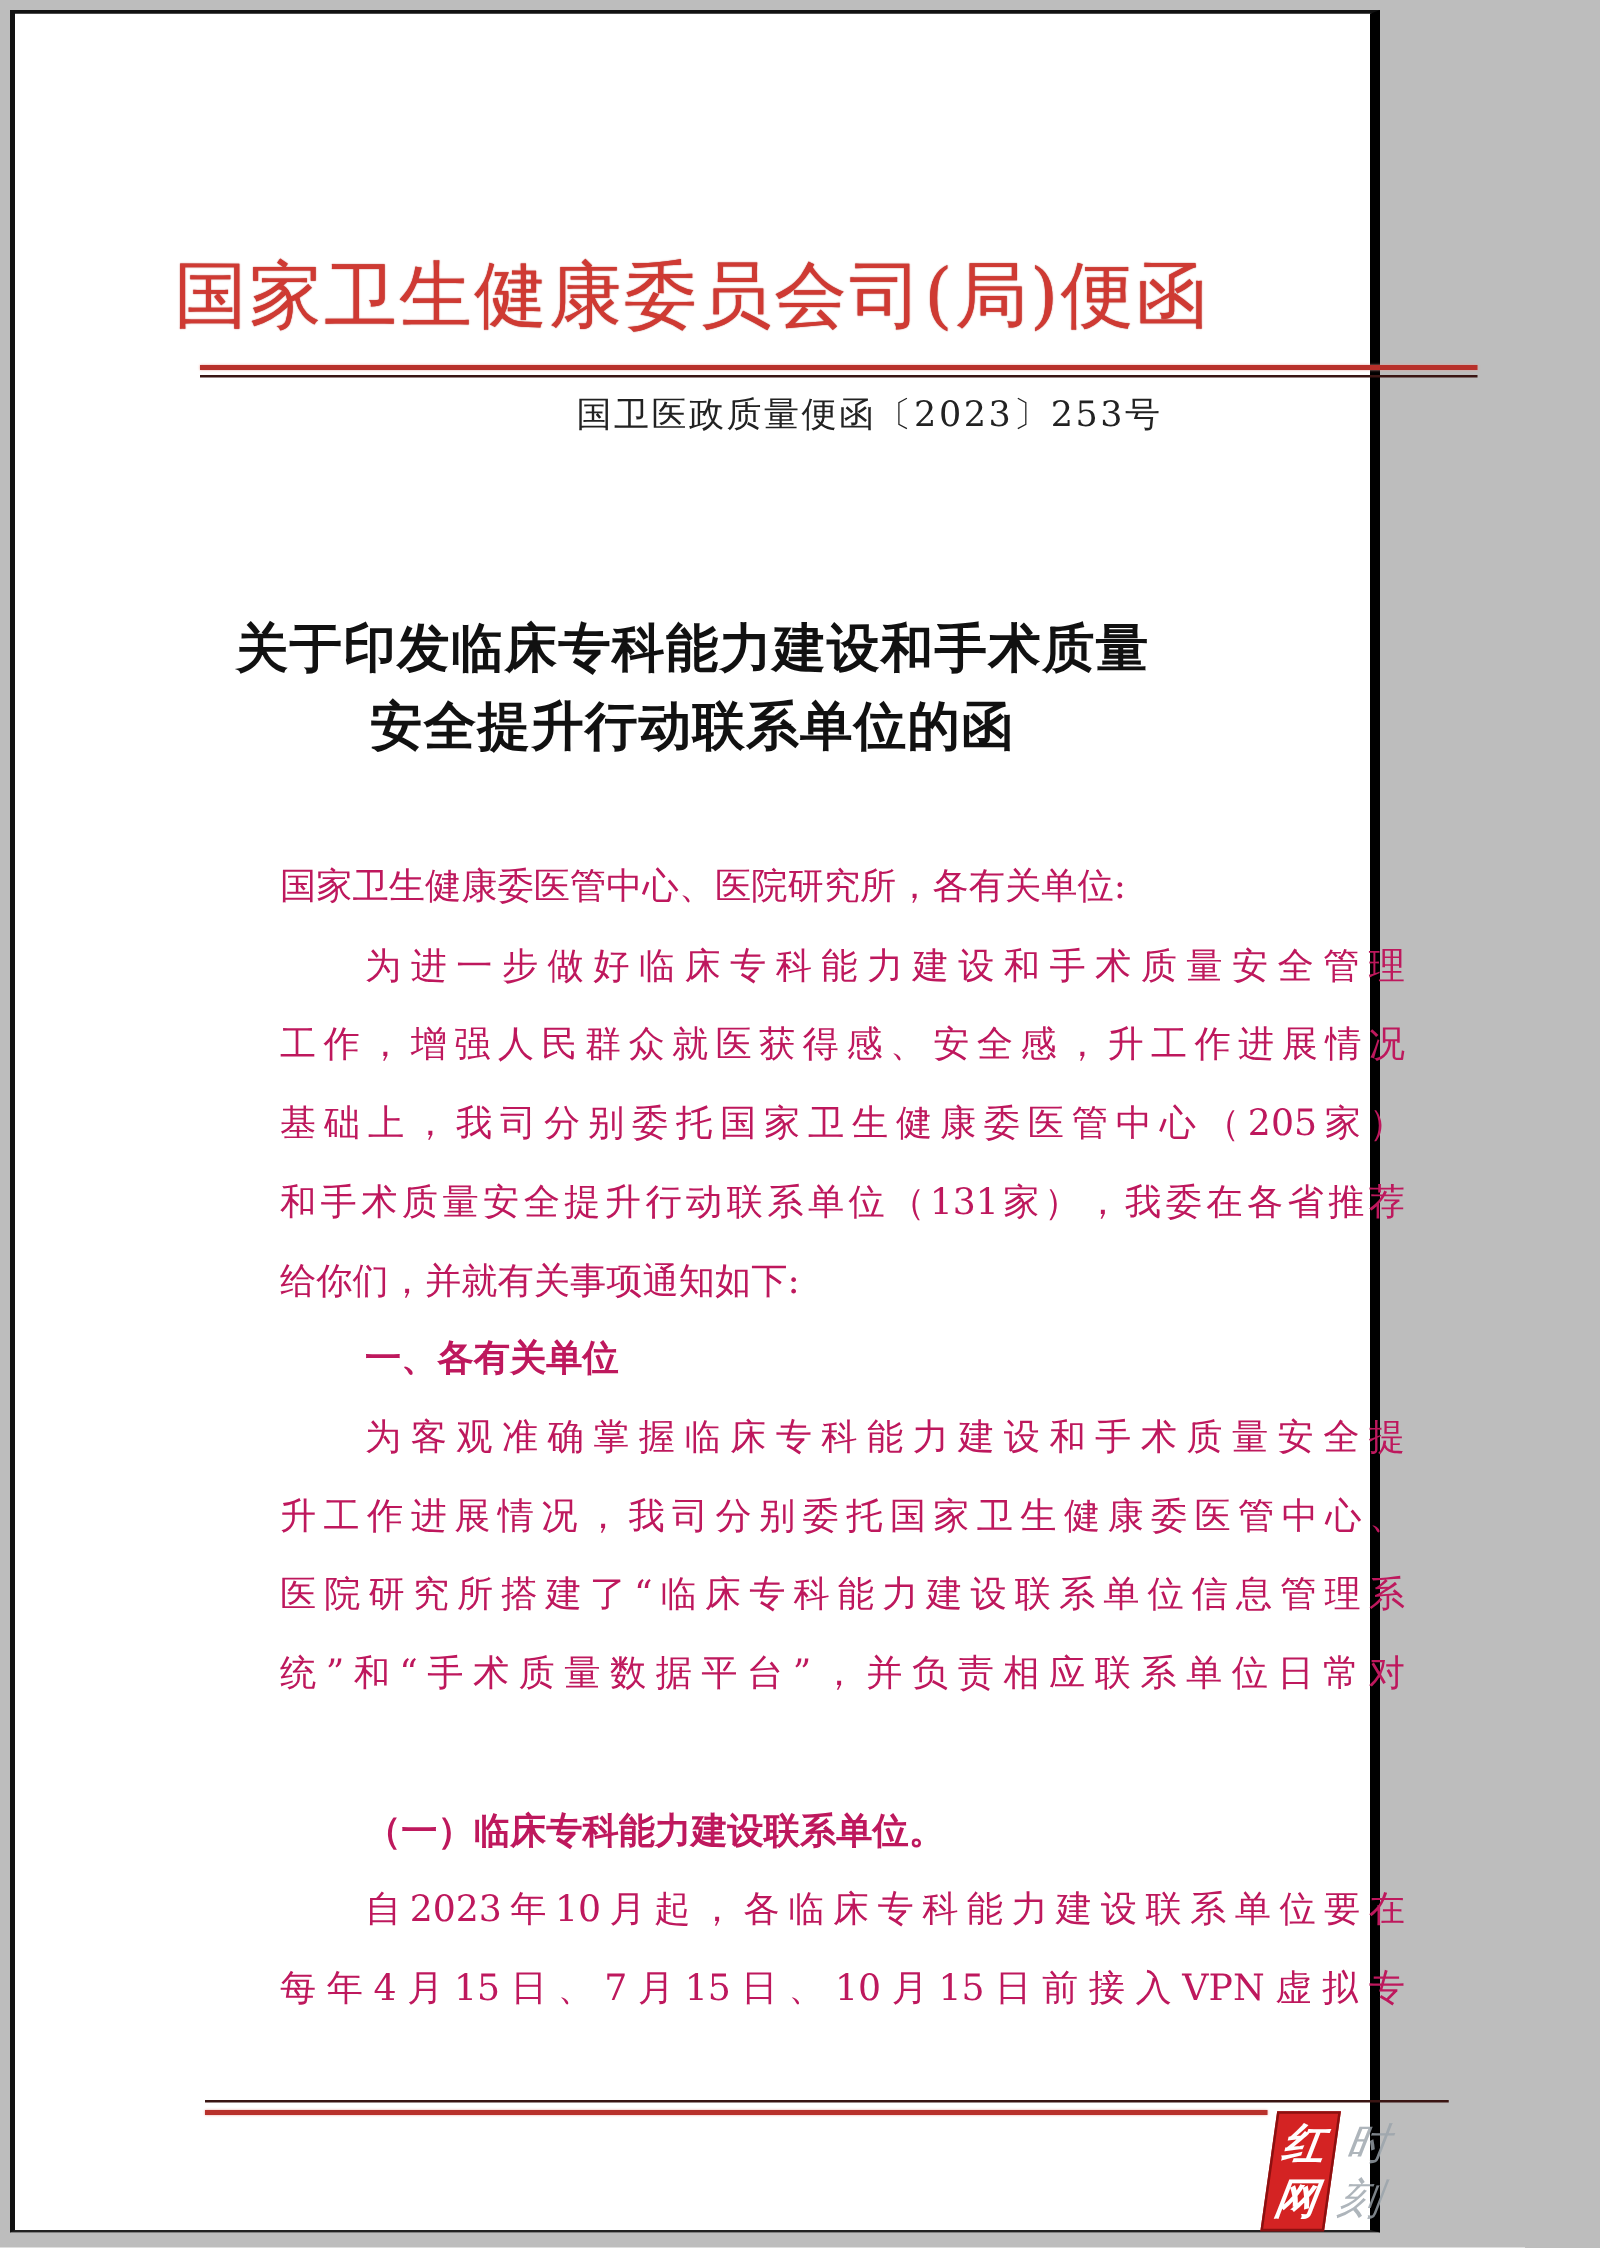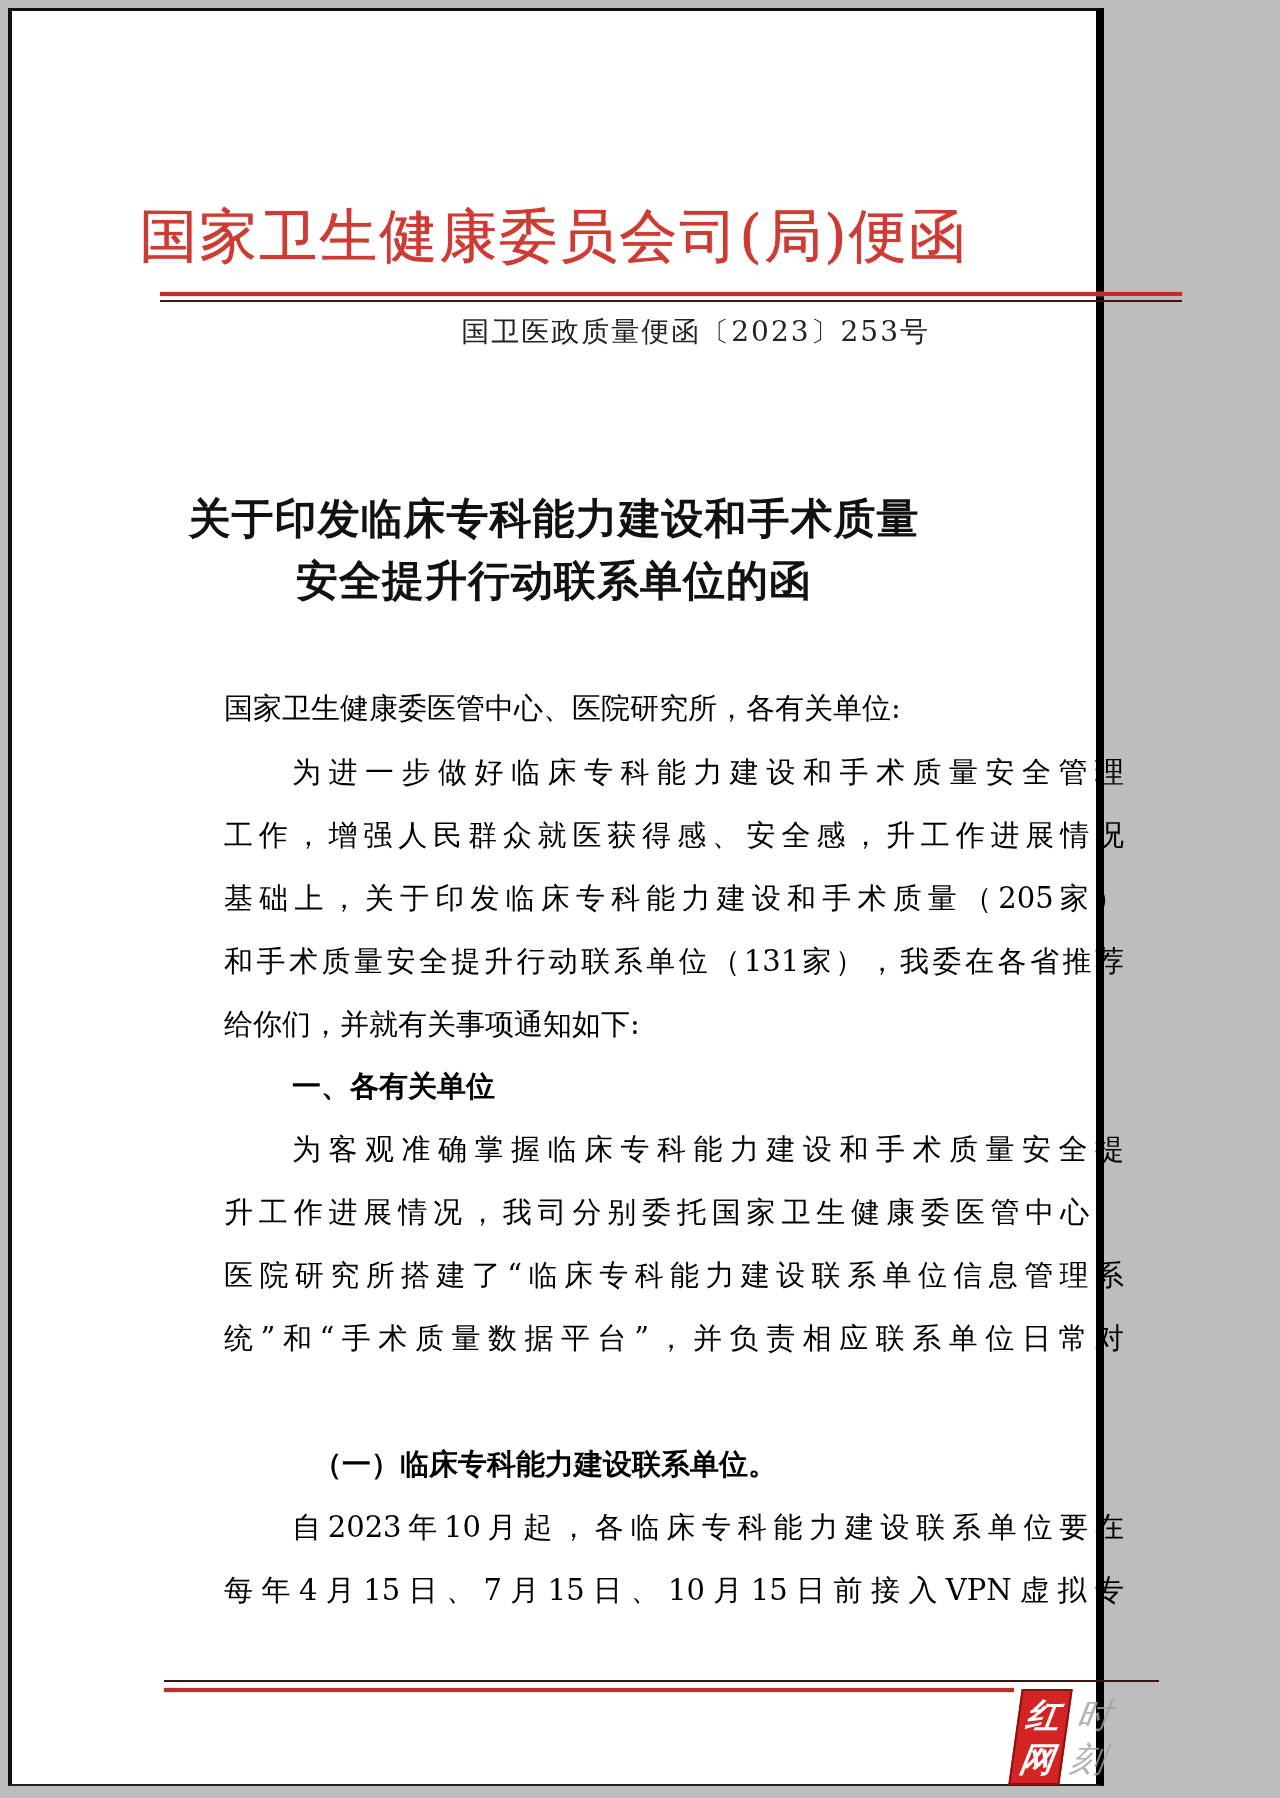--- a/index.html
+++ b/index.html
@@ -56,21 +56,21 @@
     font-weight: bold;
     font-size: 42px;
     color: #111;
     letter-spacing: 1px;
   }
   .body-line {
     position: absolute;
     left: 212px;
     width: 900px;
     font-size: 29px;
-    color: #000000;
+    color: #be185d;
     font-family: "DejaVu Serif", "Liberation Serif", serif;
     white-space: nowrap;
     text-align: justify;
     text-align-last: justify;
     line-height: 40px;
   }
   .body-line.indent { left: 280px; width: 832px; }
   .body-line.last { text-align-last: left; }
   .body-line.section { font-weight: bold; font-family: "DejaVu Sans", "Liberation Sans", sans-serif; text-align-last: left; }
   .logo {
@@ -115,32 +115,32 @@
 
   <div class="docno">国卫医政质量便函〔2023〕253号</div>
 
   <div class="heading" style="top:480px;">关于印发临床专科能力建设和手术质量</div>
   <div class="heading" style="top:542px;">安全提升行动联系单位的函</div>
 
   <div class="body-line last" style="top:677px;">国家卫生健康委医管中心、医院研究所，各有关单位:</div>
 
   <div class="body-line indent" style="top:741px;">为进一步做好临床专科能力建设和手术质量安全管理</div>
   <div class="body-line" style="top:804px;">工作，增强人民群众就医获得感、安全感，升工作进展情况</div>
-  <div class="body-line" style="top:867px;">基础上，关于印发临床专科能力建设和手术质量（205家）</div>
+  <div class="body-line" style="top:867px;">基础上，我司分别委托国家卫生健康委医管中心（205家）</div>
   <div class="body-line" style="top:930px;">和手术质量安全提升行动联系单位（131家），我委在各省推荐</div>
   <div class="body-line last" style="top:993px;">给你们，并就有关事项通知如下:</div>
 
   <div class="body-line indent section" style="top:1055px;">一、各有关单位</div>
 
   <div class="body-line indent" style="top:1118px;">为客观准确掌握临床专科能力建设和手术质量安全提</div>
   <div class="body-line" style="top:1181px;">升工作进展情况，我司分别委托国家卫生健康委医管中心、</div>
   <div class="body-line" style="top:1244px;">医院研究所搭建了“临床专科能力建设联系单位信息管理系</div>
   <div class="body-line" style="top:1307px;">统”和“手术质量数据平台”，并负责相应联系单位日常对</div>
 
-  <div class="body-line indent section" style="top:1433px;margin-left:21px;">（一）临床专科能力建设联系单位。</div>
+  <div class="body-line indent section" style="top:1433px;">（一）临床专科能力建设联系单位。</div>
 
   <div class="body-line indent" style="top:1496px;">自2023年10月起，各临床专科能力建设联系单位要在</div>
   <div class="body-line" style="top:1559px;">每年4月15日、7月15日、10月15日前接入VPN虚拟专</div>
 
   <div class="rule-dark" style="top:1669px; left:152px; width:995px;"></div>
   <div class="rule-red" style="top:1677px; left:152px; width:850px;"></div>
 
   <div class="logo">
     <span class="logo-red">红网</span>
     <span class="logo-grey">时刻</span>

